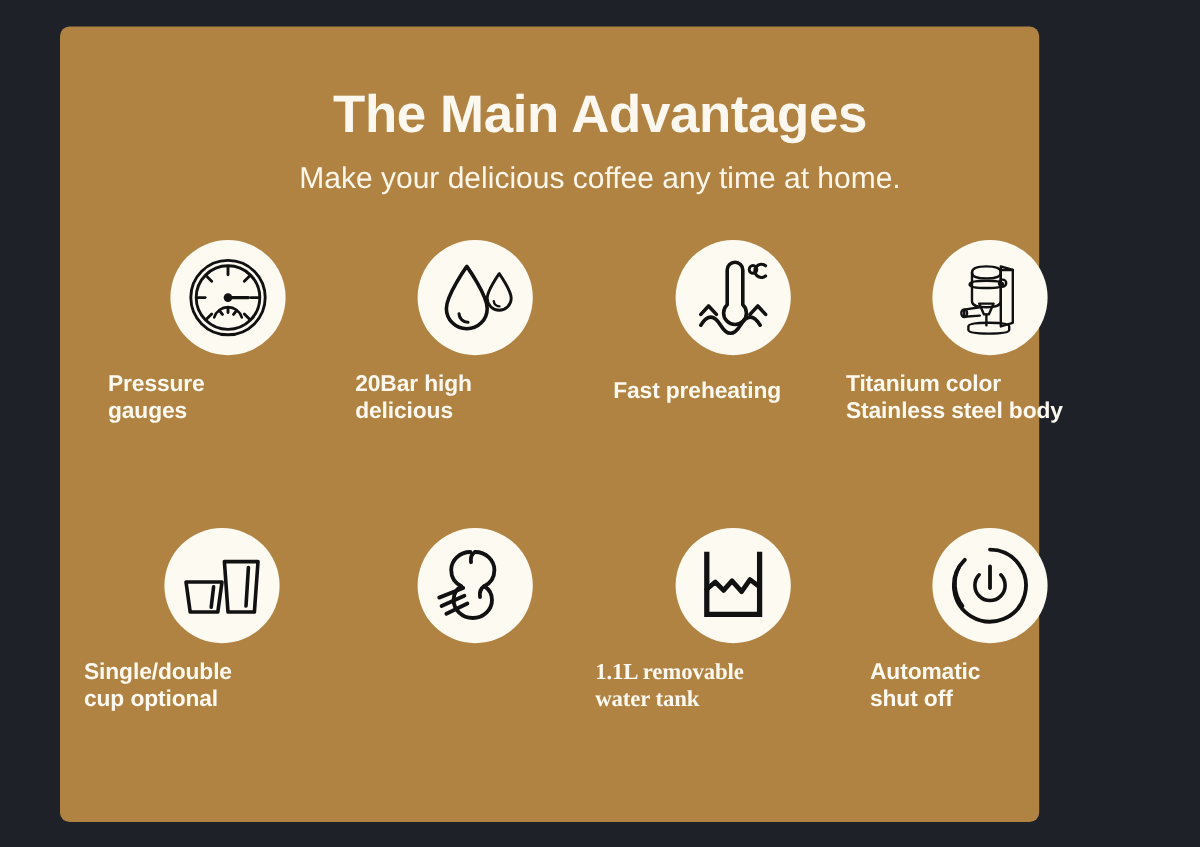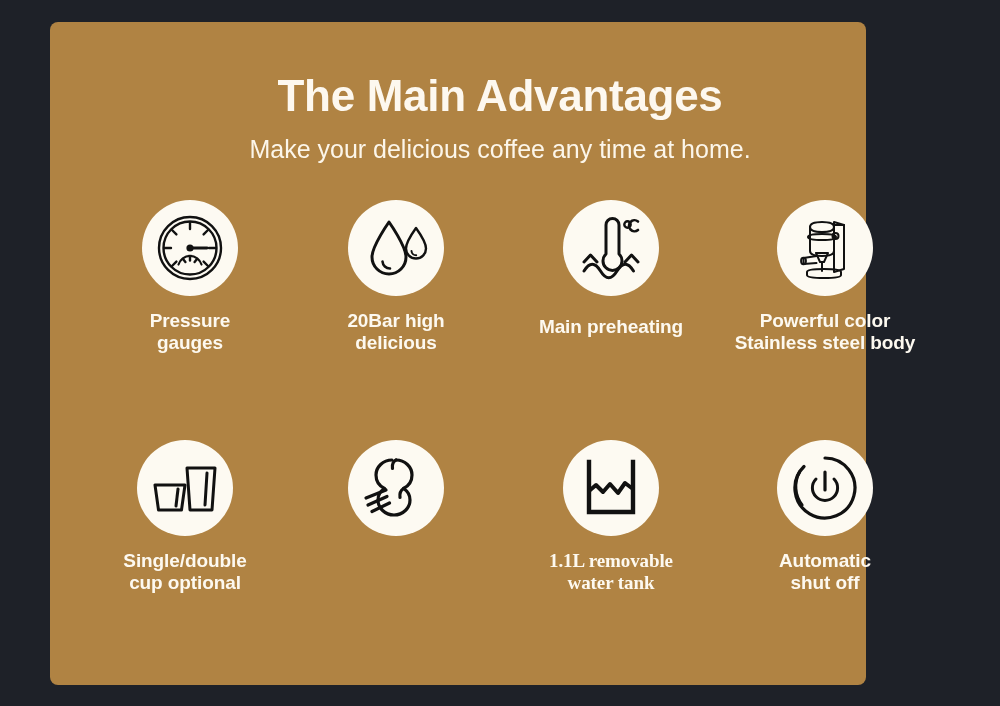--- a/index.html
+++ b/index.html
@@ -69,21 +69,20 @@
   .row {
     position: relative;
     width: 900px;
     height: 222px;
   }
 
   .feature {
     position: absolute;
     top: 0;
     width: 200px;
-    text-align: center;
   }
 
   .circle {
     width: 96px;
     height: 96px;
     border-radius: 50%;
     background: #fdfaf2;
     margin: 0 auto;
     display: flex;
     align-items: center;
@@ -173,40 +172,40 @@
           <div class="circle" style="background: rgb(253, 250, 242);">
             <svg width="78" height="78" viewBox="0 0 78 78" fill="none" stroke="#111" stroke-width="3" stroke-linecap="round" stroke-linejoin="round">
               <path d="M34 16 a6.5 6.5 0 0 1 13 0 v29 a9.5 9.5 0 1 1 -13 0 Z"></path>
               <circle cx="55.5" cy="15.5" r="3.2" stroke-width="2.4"></circle>
               <path d="M66 12.5 a5.5 5.5 0 1 0 0 8.5" stroke-width="2.6"></path>
               <path d="M12 53 l6.5 -7 l6.5 7" stroke-width="3"></path>
               <path d="M53 53 l6.5 -7 l6.5 7" stroke-width="3"></path>
               <path d="M12 62 c5.5 -9 11 -9 16.5 0 c5.5 9 11 9 16.5 0 c5.5 -9 11 -9 16.5 0" stroke-width="3"></path>
             </svg>
           </div>
-          <div class="caption">Main preheating</div>
+          <div class="caption">Fast preheating</div>
         </div>
 
         <div class="feature c4 f-titanium">
           <div class="circle" style="background: rgb(253, 250, 242);">
             <svg width="78" height="78" viewBox="0 0 78 78" fill="none" stroke="#111" stroke-width="2" stroke-linecap="round" stroke-linejoin="round">
               <path d="M24 18 q0 -5 12 -5 q12 0 12 5 v24 q0 5 -12 5 q-12 0 -12 -5 Z"></path>
               <path d="M24 18 q0 5 12 5 q12 0 12 -5"></path>
               <path d="M22 28 q0 -3 14 -3 q14 0 14 3 q0 3 -14 3 q-14 0 -14 -3 Z"></path>
               <path d="M48 13 l10 3 v44 l-10 3 Z"></path>
               <path d="M48 16 l10 0"></path>
               <circle cx="49.5" cy="27" r="3"></circle>
               <path d="M30 44 l12 0 l-4 9 l-4 0 Z"></path>
               <path d="M30.5 47 l-13 2 v6 l13 -1"></path>
               <ellipse cx="17.5" cy="52" rx="2.4" ry="3.2"></ellipse>
               <path d="M36 53 v9"></path>
               <path d="M21 63 q0 -3 17 -3 q17 0 17 3 v3 q0 3 -17 3 q-17 0 -17 -3 Z"></path>
             </svg>
           </div>
-          <div class="caption">Powerful color
+          <div class="caption">Titanium color
 Stainless steel body</div>
         </div>
       </div>
 
       <div class="row row2">
 
         <div class="feature c1 f-cups">
           <div class="circle" style="background: rgb(253, 250, 242);">
             <svg width="80" height="80" viewBox="0 0 80 80" fill="none" stroke="#111" stroke-width="3" stroke-linecap="round" stroke-linejoin="round">
               <path d="M10 37 h30 l-3.5 25 h-23 Z"></path>

